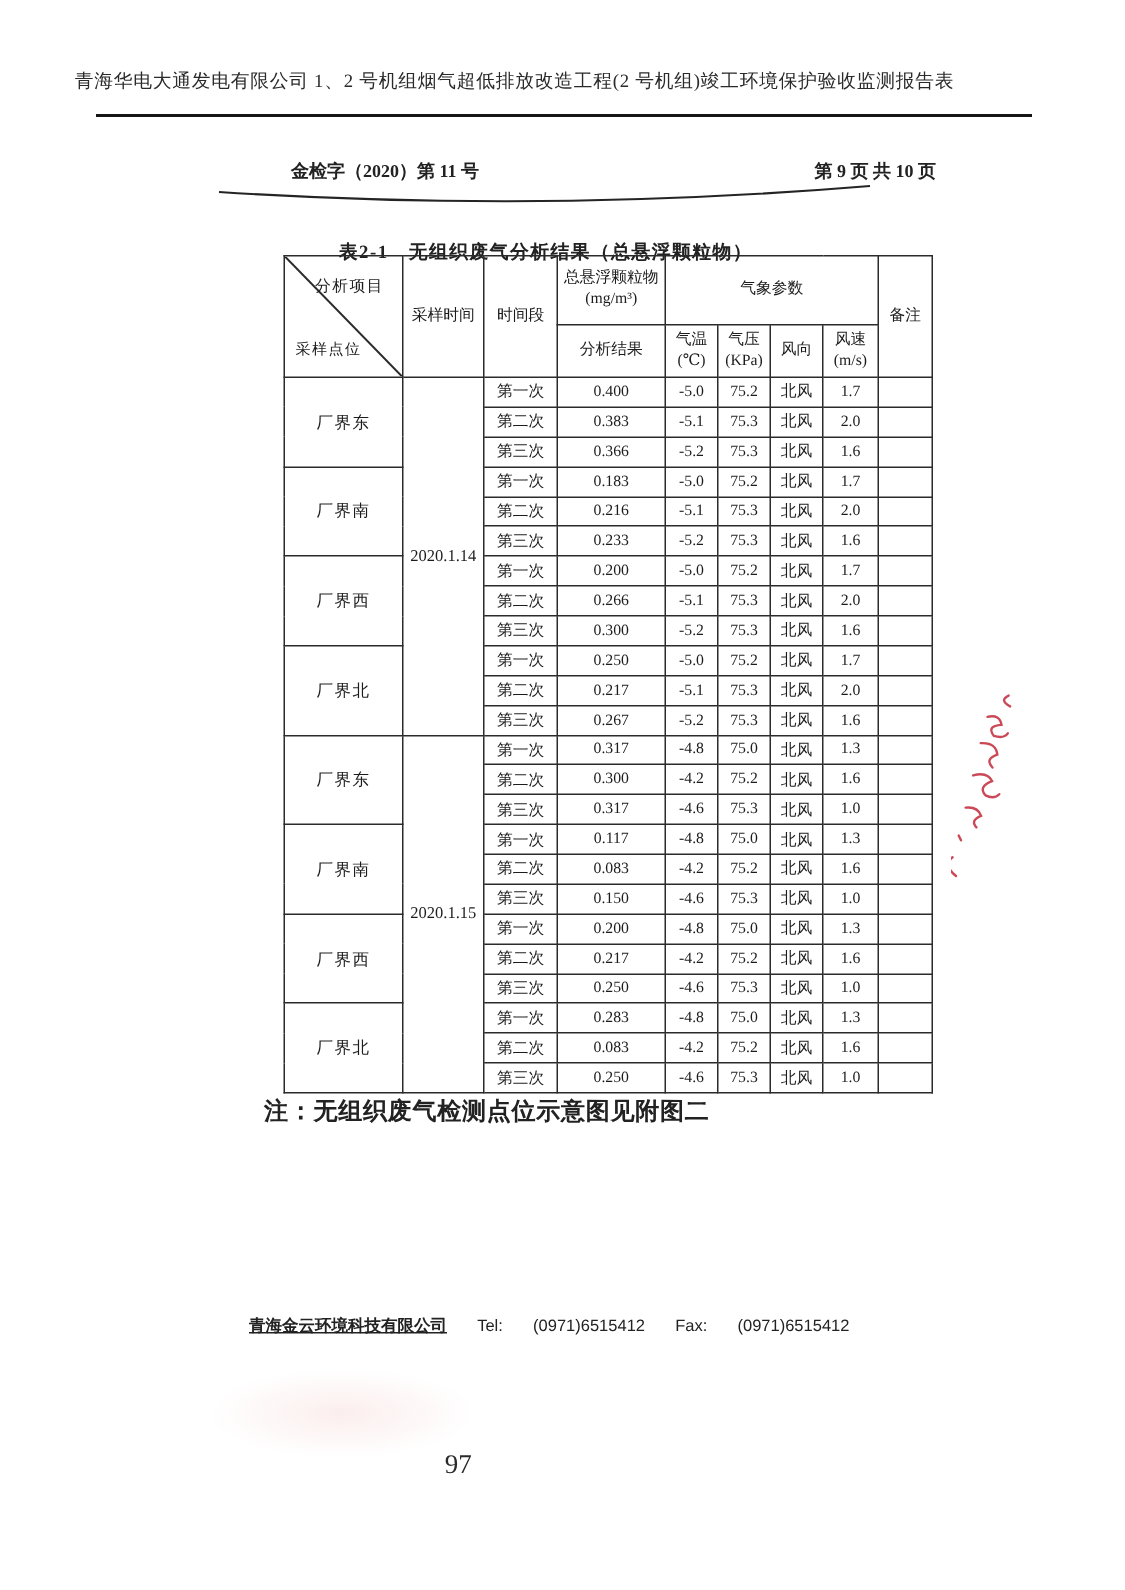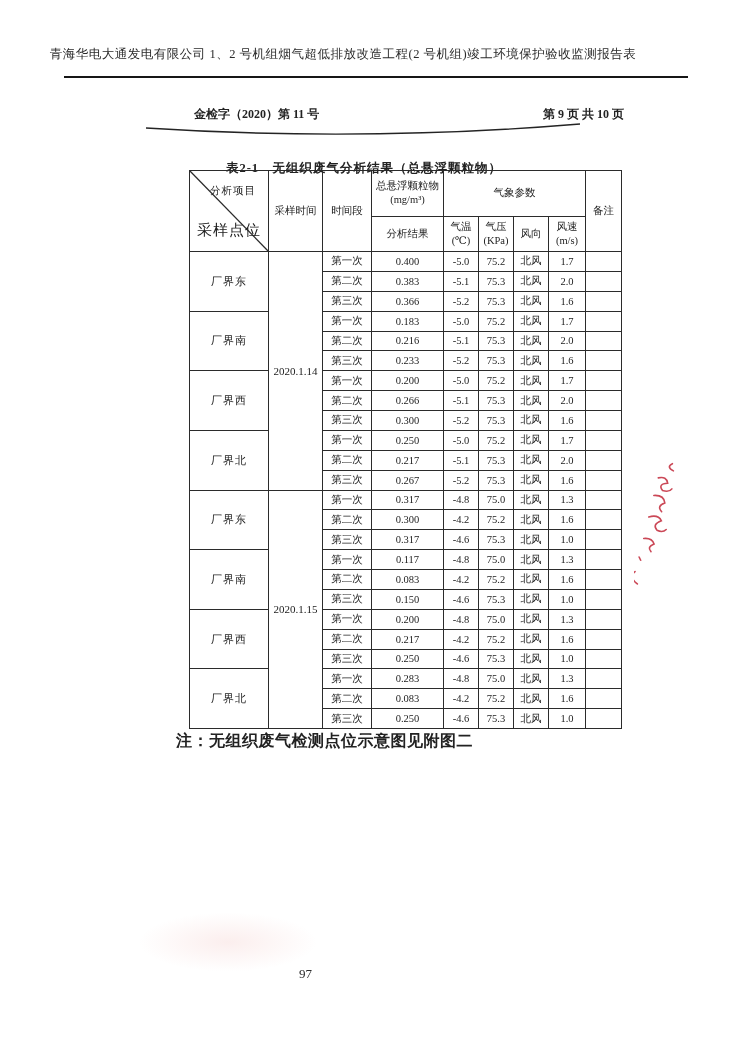--- a/index.html
+++ b/index.html
@@ -35,38 +35,38 @@
   }
   table.main td,table.main th{
     border:1px solid #2b2b2b;text-align:center;vertical-align:middle;
     padding:0;font-weight:normal;overflow:hidden;
   }
   table.main{border:1.5px solid #222;}
   .hdr{font-size:10.5px;line-height:1.35;}
   .diag-cell{position:relative;}
   .diag-cell svg{position:absolute;left:0;top:0;width:100%;height:100%;}
   .diag-top{position:absolute;top:13px;left:20px;font-size:10.5px;letter-spacing:1px;}
-  .diag-bottom{position:absolute;bottom:11px;left:7px;font-size:15px;letter-spacing:1px;}
+  .diag-bottom{position:absolute;bottom:11px;left:7px;font-size:10px;letter-spacing:1px;}
   .loc-cell{font-size:11px;letter-spacing:1px;}
   .date-cell{font-size:11px;}
   .num{font-family:"Liberation Serif","DejaVu Serif",serif;}
   
   .note{left:176px;top:731px;font-size:16px;font-weight:600;color:#222;letter-spacing:.5px;}
   
   .red-ink{left:634px;top:456px;width:44px;height:135px;}
   
   .footer{left:166px;top:876px;font-size:11px;color:#222;
     font-family:"Liberation Sans","DejaVu Sans",sans-serif;line-height:16px;}
   .footer .company{text-decoration:underline;font-weight:600;}
   .footer .gap{display:inline-block;width:14px;}
   .smudge{
     left:138px;top:912px;width:180px;height:60px;border-radius:50%;
     background:radial-gradient(ellipse at center,rgba(232,150,145,.16),rgba(232,150,145,0) 70%);
   }
-  .page-num{left:0;top:966px;width:611px;text-align:center;font-size:13px;color:#2a2a2a;}
+  .page-num{left:0;top:966px;width:611px;text-align:center;font-size:18px;color:#2a2a2a;}
 </style>
 </head>
 <body>
 
 <div class="abs doc-header">青海华电大通发电有限公司 1、2 号机组烟气超低排放改造工程(2 号机组)竣工环境保护验收监测报告表</div>
 <div class="abs top-rule"></div>
 
 <div class="abs case-line">
   <span>金检字（2020）第 11 号</span>
   <span>第 9 页 共 10 页</span>
@@ -362,17 +362,28 @@
     <path d="M18,22 q8,-3 10,4 q-10,2 -4,8 q7,1 9,-3"></path>
     <path d="M16,40 q10,-2 12,6 q-8,4 -2,9"></path>
     <path d="M14,62 q9,-4 13,2 q-9,5 -3,10 q6,2 9,-2"></path>
     <path d="M12,84 q8,-2 11,4 q-7,4 -2,8"></path>
     <path d="M10,103 l2,3"></path>
     <path d="M8,118 q-6,6 4,12"></path>
   </g>
 </svg>
 
 <div class="abs footer">
+  <div>
+    <span class="company">青海金云环境科技有限公司</span>
+    <span class="gap"></span>
+    <span>Tel:</span>
+    <span class="gap"></span>
+    <span>(0971)6515412</span>
+    <span class="gap"></span>
+    <span>Fax:</span>
+    <span class="gap"></span>
+    <span>(0971)6515412</span>
+  </div>
 </div>
 
 <div class="abs smudge"></div>
 
 <div class="abs page-num">97</div>
 
 </body></html>

